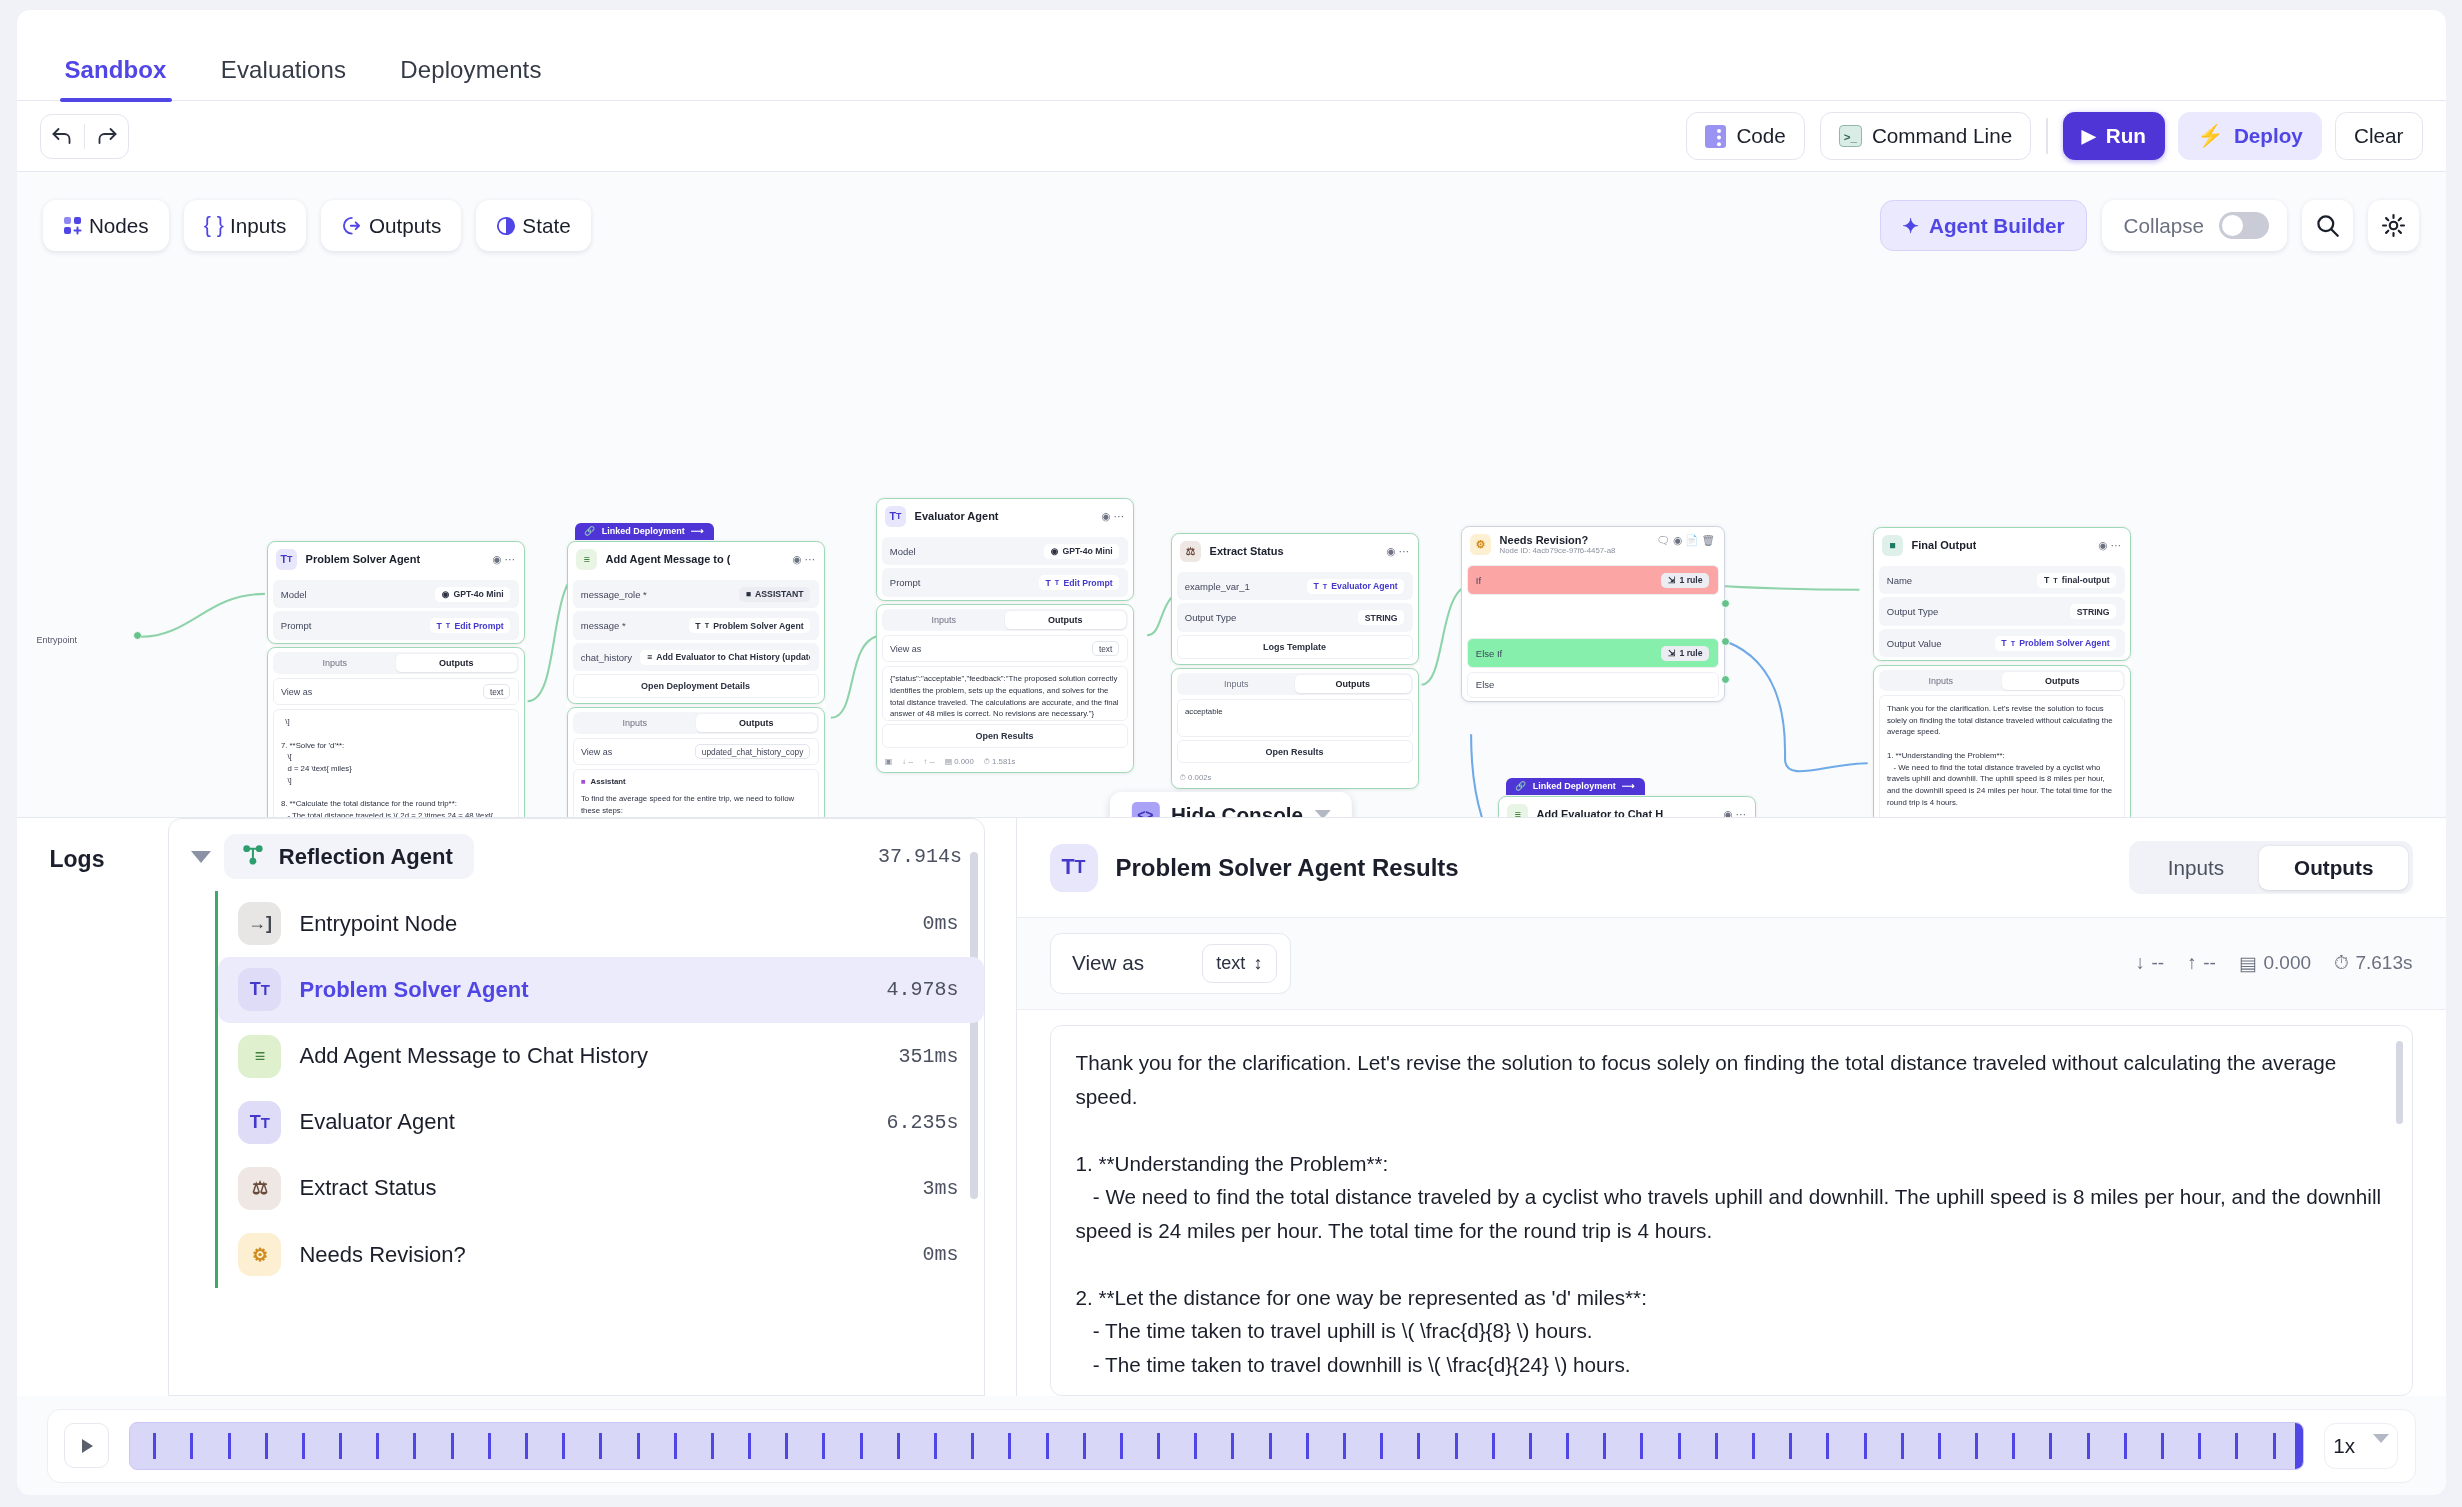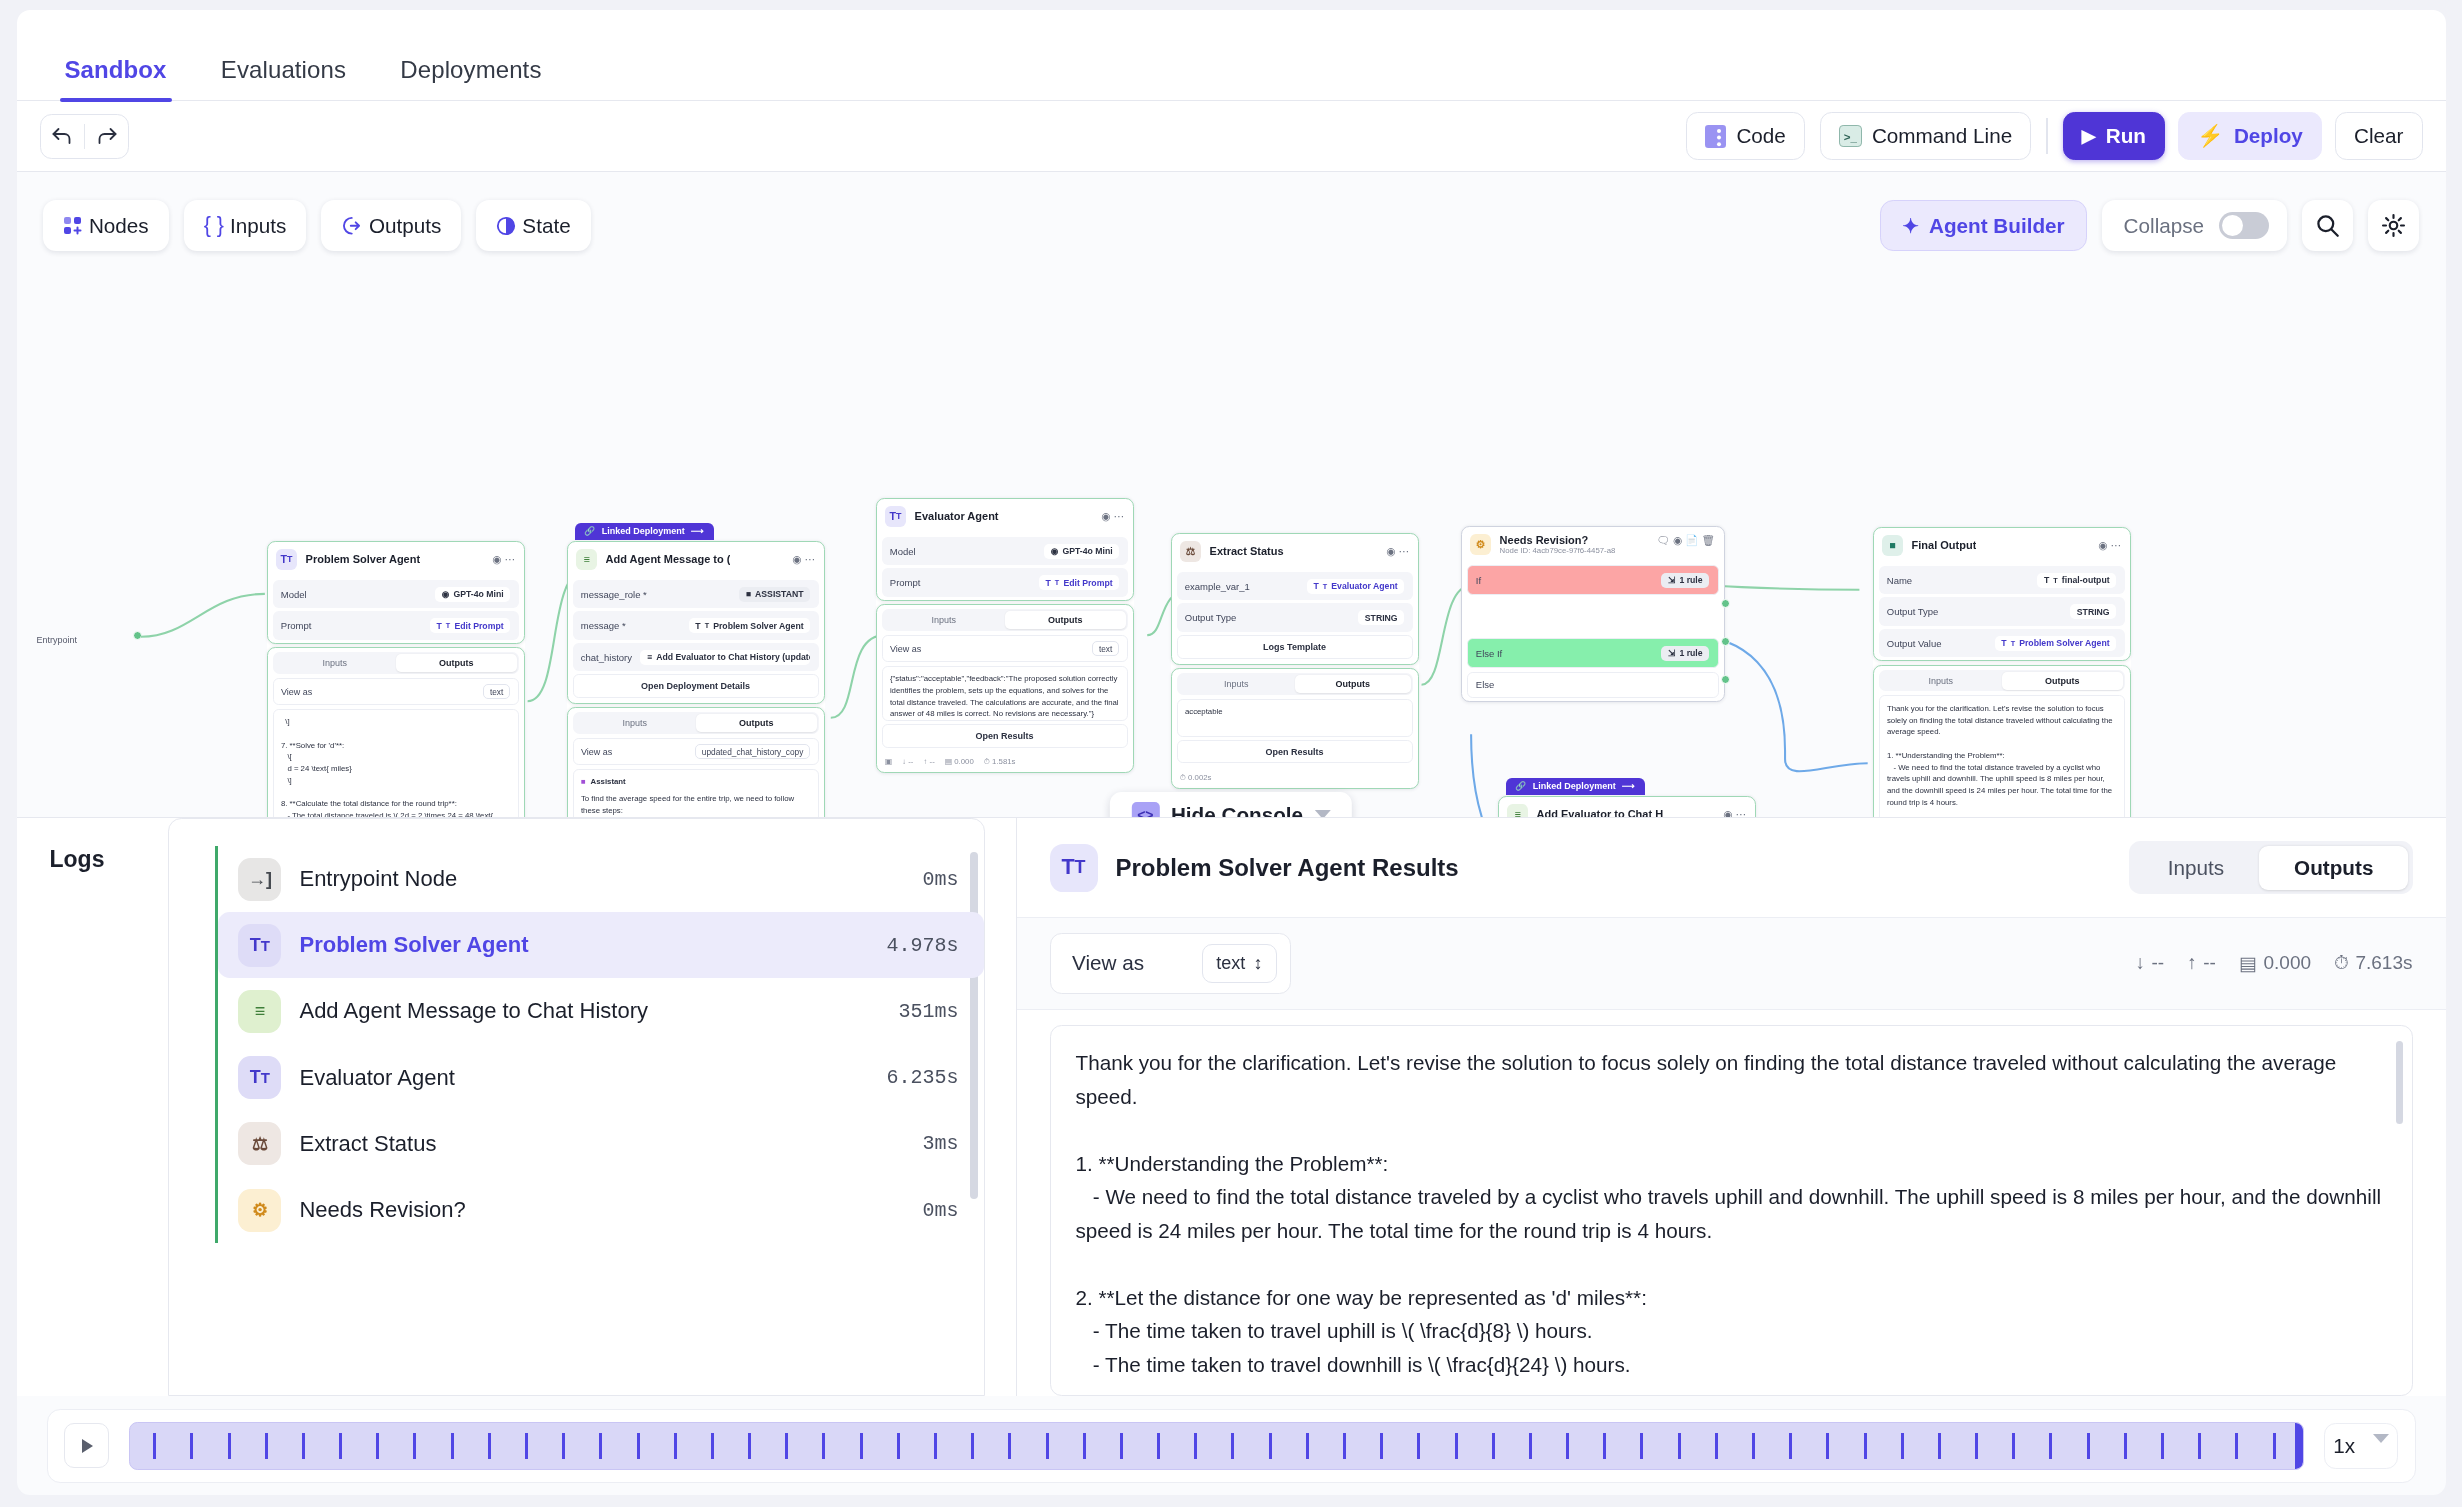--- a/index.html
+++ b/index.html
@@ -576,20 +576,35 @@
     </div>
   </div>
 
   <div class="console">
 
     <div class="logs">
       <h2>Logs</h2>
       <div class="logsInner">
         <div class="logScroll"></div>
         <div class="treeRoot">
+          <div class="rowHead">
+            <span class="caret"></span>
+            <span class="agentPill">
+              <span>
+                <svg width="25" height="25" viewBox="0 0 22 22">
+                    <circle cx="5" cy="5" r="3" fill="#2f9e6e"></circle>
+                    <circle cx="16" cy="5" r="3" fill="#2f9e6e"></circle>
+                    <circle cx="10.5" cy="16" r="3" fill="#2f9e6e"></circle>
+                    <path d="M5 5h11M10.5 5v11" stroke="#2f9e6e" stroke-width="1.8"></path>
+                  </svg>
+              </span>
+              <span class="lbl">Reflection Agent</span>
+            </span>
+            <span class="dur">37.914s</span>
+          </div>
           <div class="children">
 
             <div class="logRow">
               <span class="logIco" style="background:#e7e6e5;color:#45494f;">→]</span>
               <span class="nm">Entrypoint Node</span>
               <span class="dur">0ms</span>
             </div>
 
             <div class="logRow sel">
               <span class="logIco" style="background:#dedcf7;color:#4338ca;">T<sub>T</sub></span>

